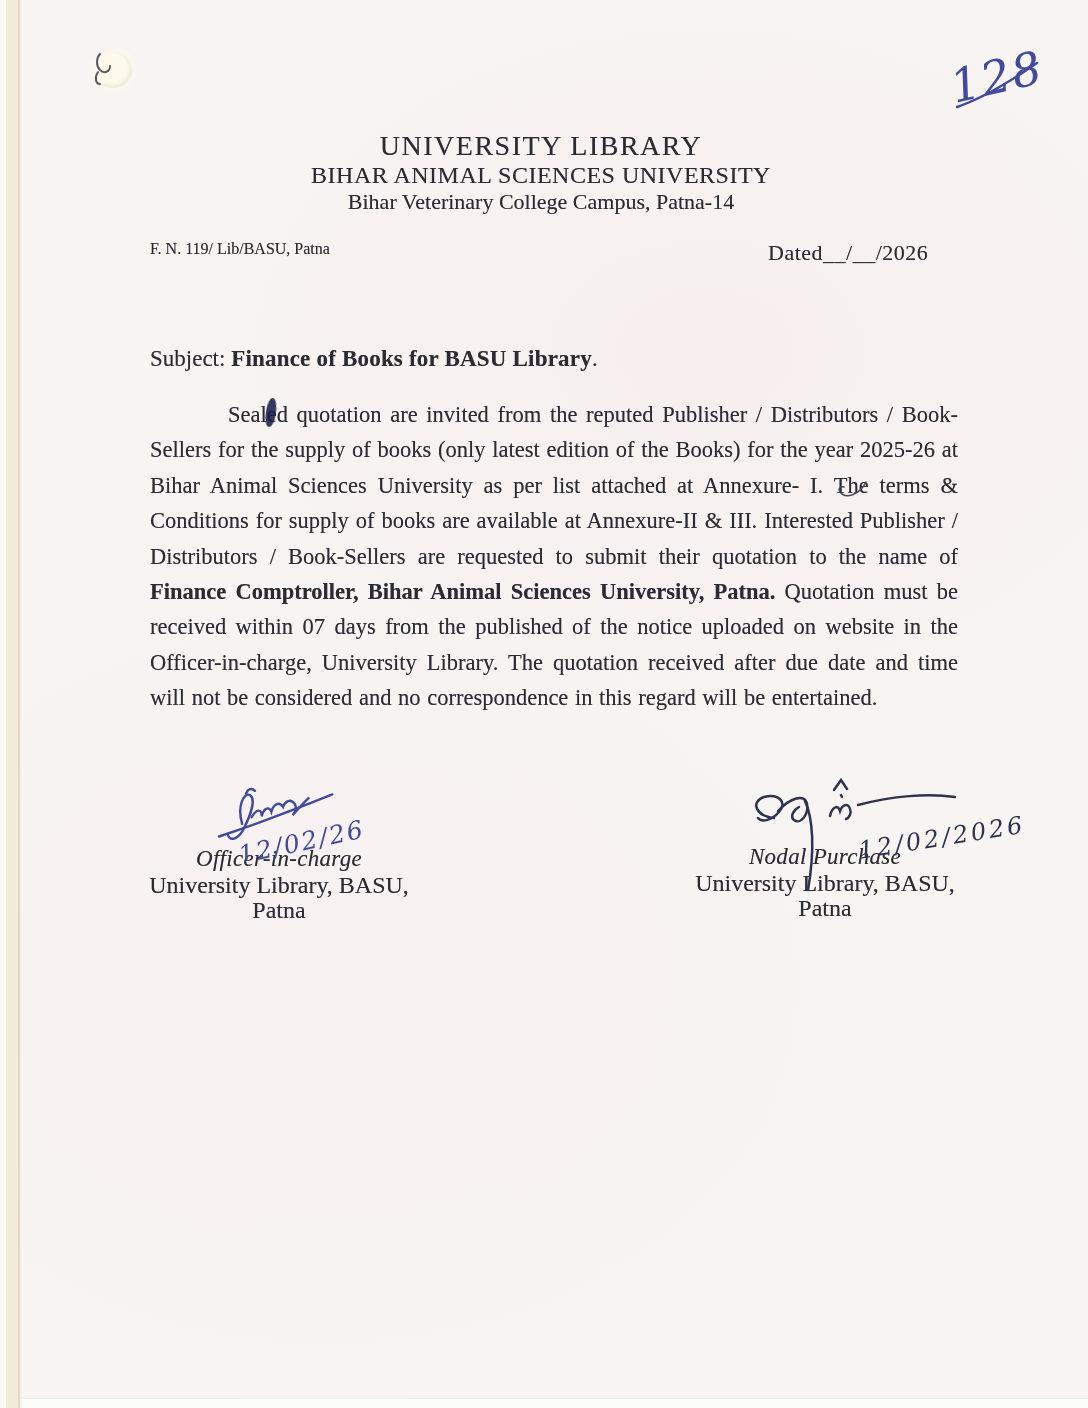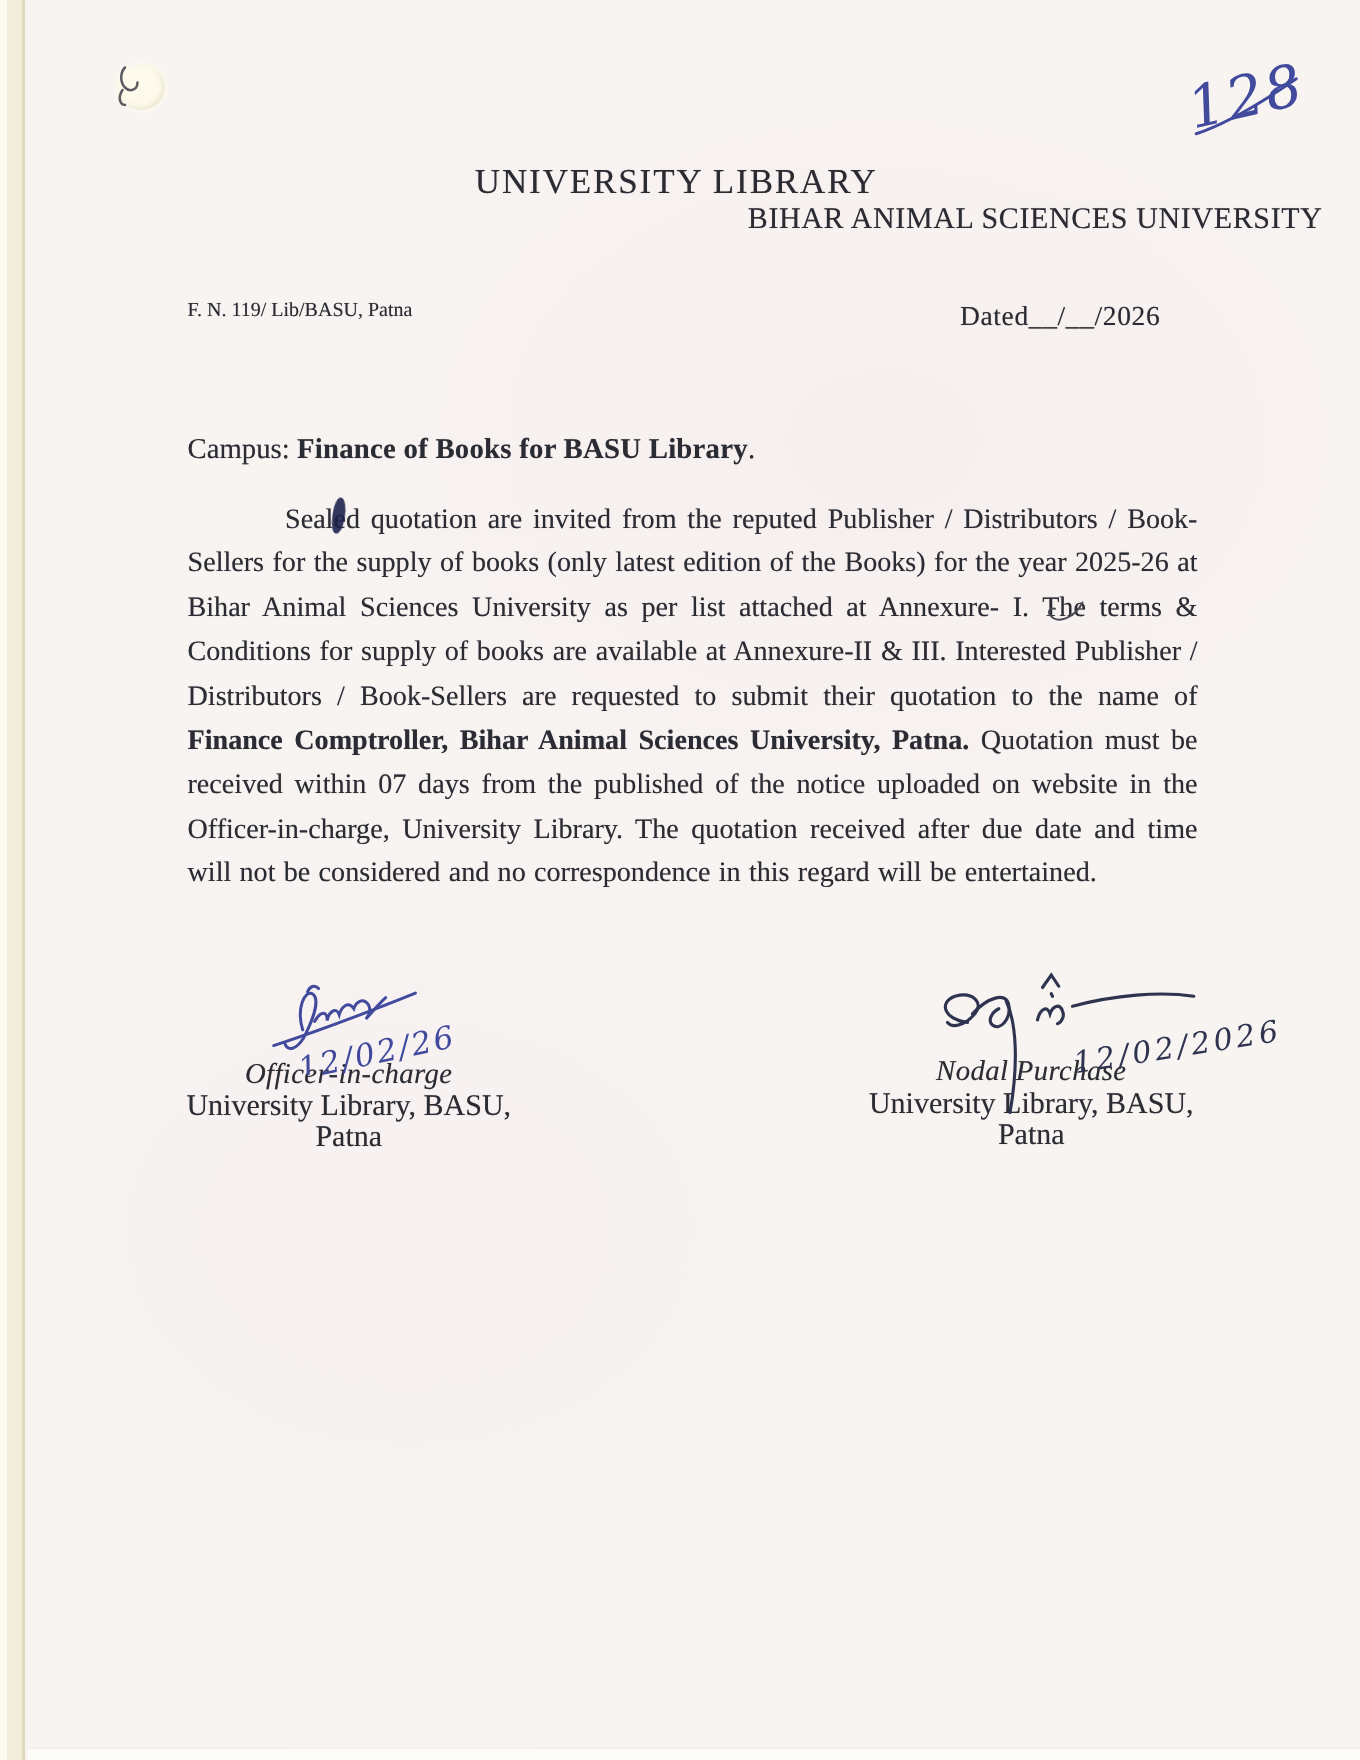--- a/index.html
+++ b/index.html
@@ -31,21 +31,21 @@
     position: absolute; left: 94px; top: 52px; width: 38px; height: 36px;
     border-radius: 50%;
     background: #fdfaec;
     box-shadow: 0 0 6px 2px rgba(253,250,236,0.9), inset -2px -2px 4px rgba(210,200,170,0.35);
   }
   .mark-svg { position: absolute; }
   
   .doc-text { color: #2b2b33; text-shadow: 0 0 0.6px rgba(43,43,51,0.45); }
   .header { position: absolute; top: 130px; left: 0; right: 30px; text-align: center; padding-left: 24px; }
   .header-line1 { font-size: 28px; letter-spacing: 1.5px; line-height: 32px; }
-  .header-line2 { font-size: 24px; letter-spacing: 0.5px; line-height: 27px; text-align: right; }
+  .header-line2 { font-size: 24px; letter-spacing: 0.5px; line-height: 27px; }
   .header-line3 { font-size: 22px; line-height: 26px; }
   .file-number { position: absolute; top: 240px; left: 150px; font-size: 16px; }
   .date-line { position: absolute; top: 240px; left: 728px; font-size: 22px; letter-spacing: 0.5px; margin-left: 40px; }
   .subject { position: absolute; top: 346px; left: 150px; font-size: 23px; }
   .subject b { letter-spacing: 0.2px; }
   .paragraph {
     position: absolute; top: 397px; left: 150px; width: 808px;
     font-size: 22.5px; line-height: 35.4px;
     text-align: justify; text-indent: 78px;
     word-spacing: 1px;
@@ -83,26 +83,27 @@
   </svg>
 
   <svg class="mark-svg" style="left:933px; top:33px;" width="140" height="85" viewBox="0 0 140 85">
     <text x="18" y="62" font-size="46" class="hand-text-blue" transform="rotate(-13 55 50)">128</text>
     <path d="M 24 74 C 48 66 78 48 104 30" class="hand-ink-blue"></path>
   </svg>
 
   <div class="header doc-text">
     <div class="header-line1">UNIVERSITY LIBRARY</div>
     <div class="header-line2">BIHAR ANIMAL SCIENCES UNIVERSITY</div>
+    <div class="header-line3">Bihar Veterinary College Campus, Patna-14</div>
   </div>
 
   <div class="file-number doc-text">F. N. 119/ Lib/BASU, Patna</div>
   <div class="date-line doc-text">Dated__/__/2026</div>
 
-  <div class="subject doc-text"><span>Campus: </span><b>Finance of Books for BASU Library</b><span>.</span></div>
+  <div class="subject doc-text"><span>Subject: </span><b>Finance of Books for BASU Library</b><span>.</span></div>
 
   <div class="paragraph doc-text"><span>Sealed quotation are invited from the reputed Publisher / Distributors / Book-Sellers for the supply of books (only latest edition of the Books) for the year 2025-26 at Bihar Animal Sciences University as per list attached at Annexure- I. The terms &amp; Conditions for supply of books are available at Annexure-II &amp; III. Interested Publisher / Distributors / Book-Sellers are requested to submit their quotation to the name of </span><b>Finance Comptroller, Bihar Animal Sciences University, Patna.</b><span> Quotation must be received within 07 days from the published of the notice uploaded on website in the Officer-in-charge, University Library. The quotation received after due date and time will not be considered and no correspondence in this regard will be entertained.</span></div>
 
   <div class="ink-blob"></div>
 
   <svg class="mark-svg" style="left:836px; top:480px;" width="40" height="24" viewBox="0 0 40 24">
     <path d="M 30 2 C 24 14 10 20 4 12 C 2 9 4 6 8 7" stroke="#4a4a52" stroke-width="1.6" fill="none" stroke-linecap="round"></path>
   </svg>
 
   <svg class="sig-svg" style="left:212px; top:780px;" width="170" height="80" viewBox="0 0 170 80">

